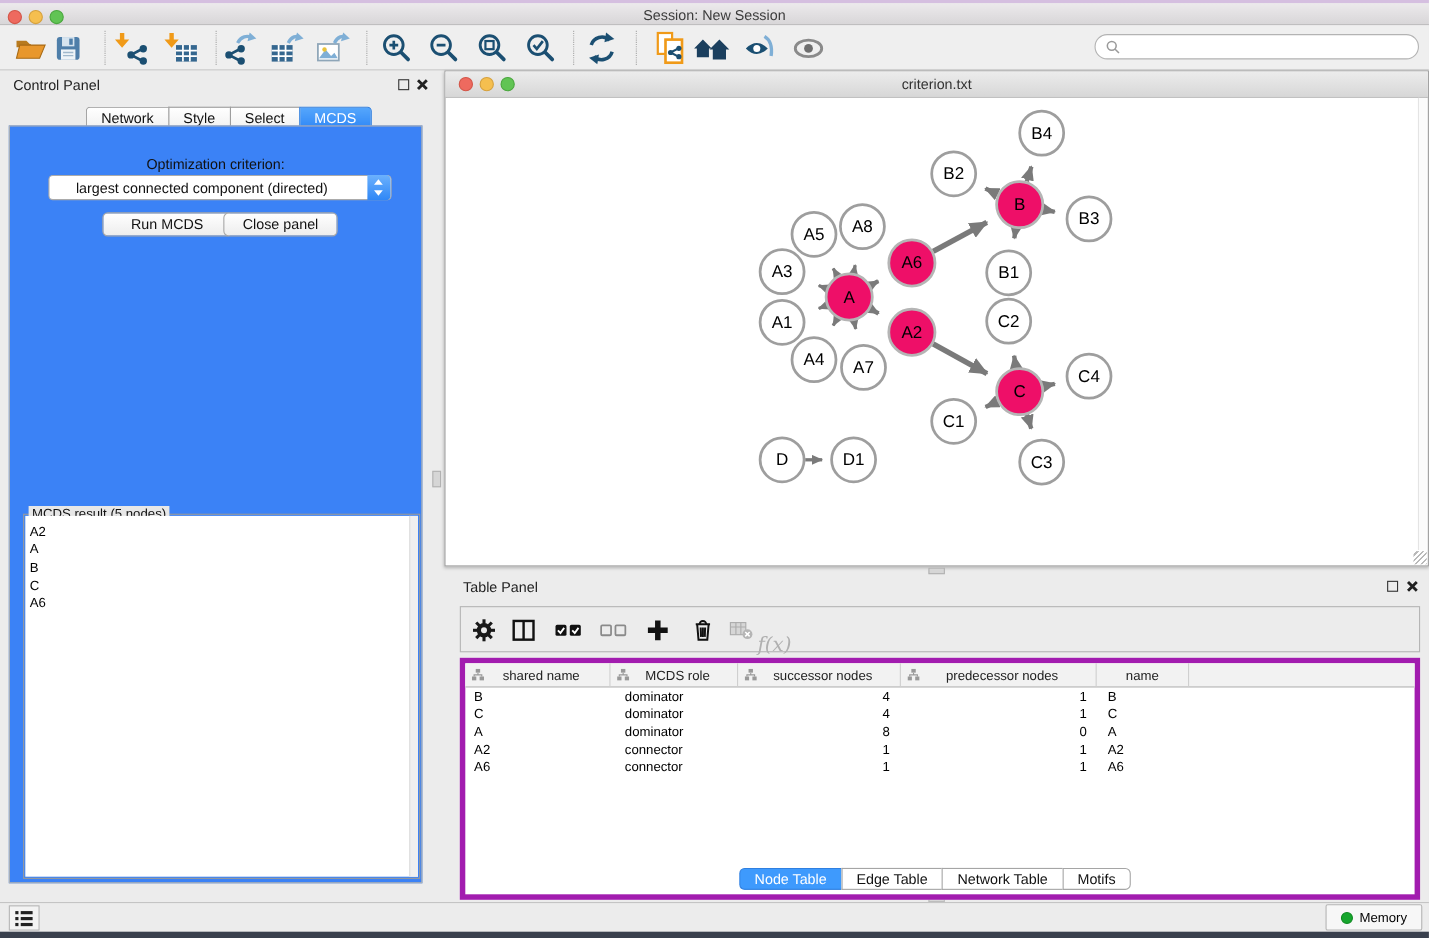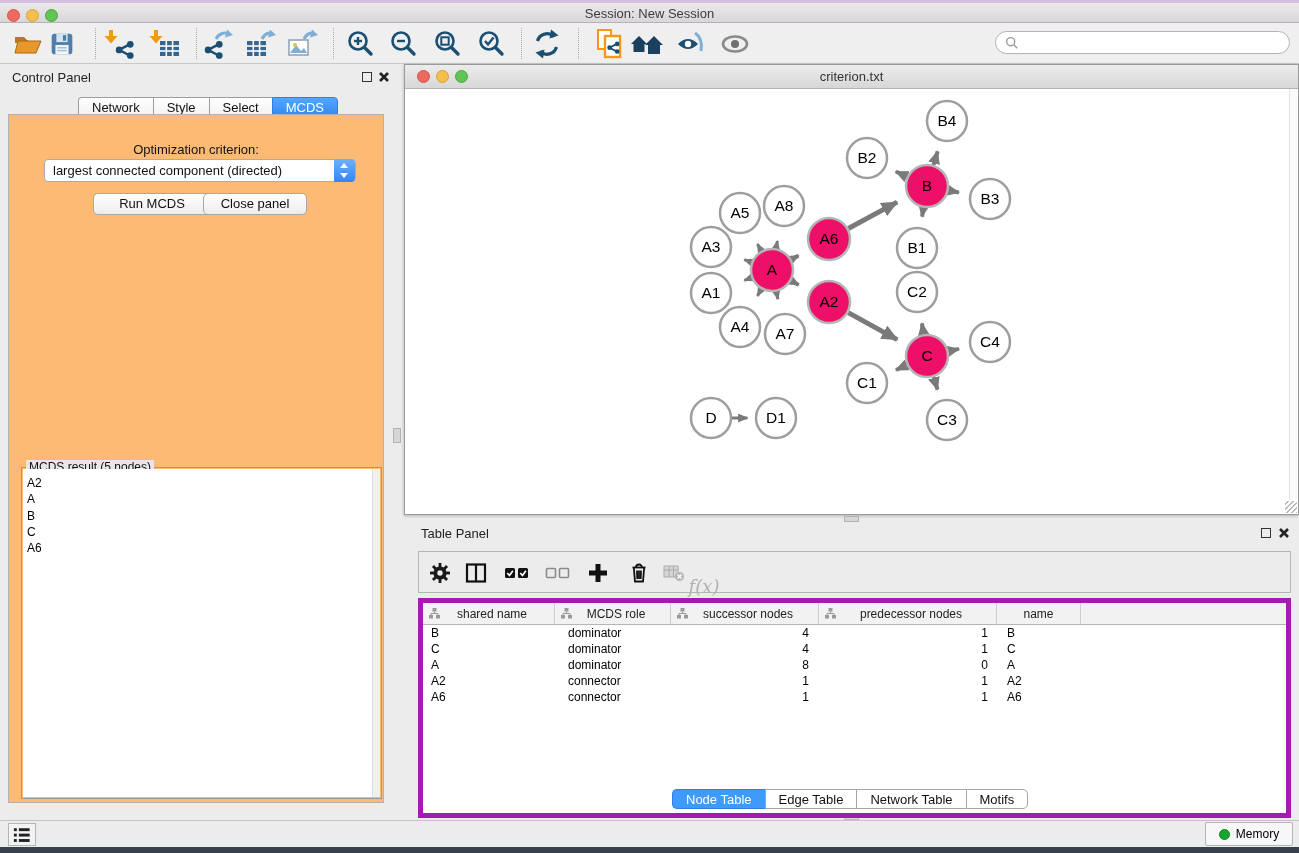--- a/index.html
+++ b/index.html
@@ -30,24 +30,24 @@
   .panel-head { position:absolute; left:0; top:0; width:100%; height:26px; }
   .panel-head .pt { position:absolute; left:12px; top:6px; font-size:13px; color:#222; }
   .mini-float { position:absolute; top:8px; width:10px; height:10px; border:1.6px solid #333; }
   .mini-close { position:absolute; top:7px; width:12px; height:12px; }
   .cp-tabs { position:absolute; left:78px; top:33px; height:21px; display:flex; }
   .cp-tab { height:21px; padding:0 13px; font-size:13px; line-height:20px; color:#111; background:linear-gradient(#ffffff,#f1f1f1);
             border:1px solid #9d9d9d; border-right:none; }
   .cp-tab:first-child { border-radius:4px 0 0 4px; }
   .cp-tab:last-child { border-right:1px solid #9d9d9d; border-radius:0 4px 4px 0; }
   .cp-tab.active { background:linear-gradient(#55a6fc,#2f87f6); color:#fff; border-color:#2f7fe0; }
-  .cp-body { position:absolute; left:8px; top:50px; width:376px; height:689px; background:#fdba74; border:1px solid #b2b2b2; }
+  .cp-body { position:absolute; left:8px; top:50px; width:376px; height:689px; background:#3b82f6; border:1px solid #b2b2b2; }
   .opt-label { position:absolute; left:0; width:100%; top:27px; text-align:center; font-size:13px; color:#111; }
   .combo { position:absolute; left:35px; top:44px; width:312px; height:23px; background:#fff; border:1px solid #ababab;
-           border-radius:4px; font-size:13px; line-height:21px; padding-left:8px; color:#111; }
+           border-radius:4px; font-size:13px; line-height:21px; padding-left:24px; color:#111; }
   .combo .stepper { position:absolute; right:0; top:-1px; width:21px; height:23px; border-radius:0 4px 4px 0;
                     background:linear-gradient(#6cb1fd,#2f87f6); }
   .combo .stepper::before, .combo .stepper::after { content:""; position:absolute; left:6px; border-left:4.5px solid transparent; border-right:4.5px solid transparent; }
   .combo .stepper::before { top:4px; border-bottom:5px solid #fff; }
   .combo .stepper::after { bottom:4px; border-top:5px solid #fff; }
   .btn { position:absolute; top:78px; height:22px; background:linear-gradient(#ffffff,#ededed); border:1px solid #a8a8a8;
          border-radius:5px; font-size:13px; color:#111; text-align:center; line-height:20px; }
   .btn.run { left:84px; width:118px; }
   .btn.closep { left:194px; width:104px; }
   .groupbox { position:absolute; left:12px; top:352px; width:361px; height:332px; border:1px solid #9a9a9a; }

